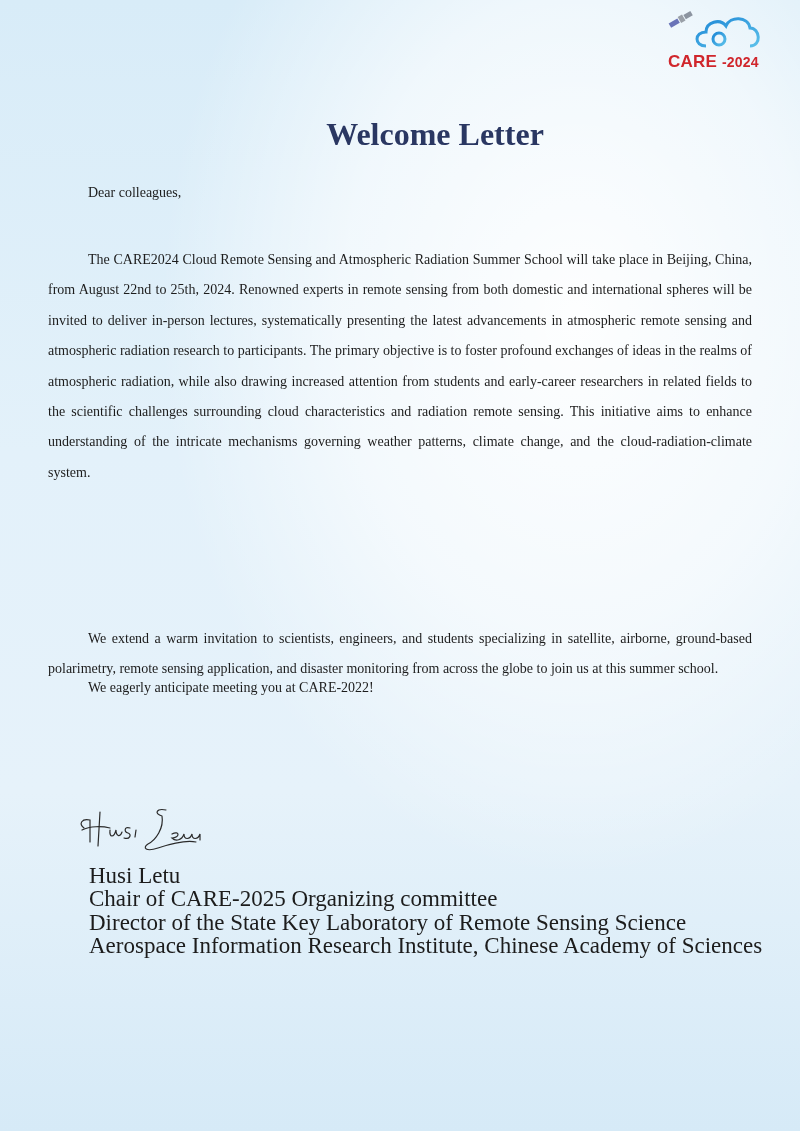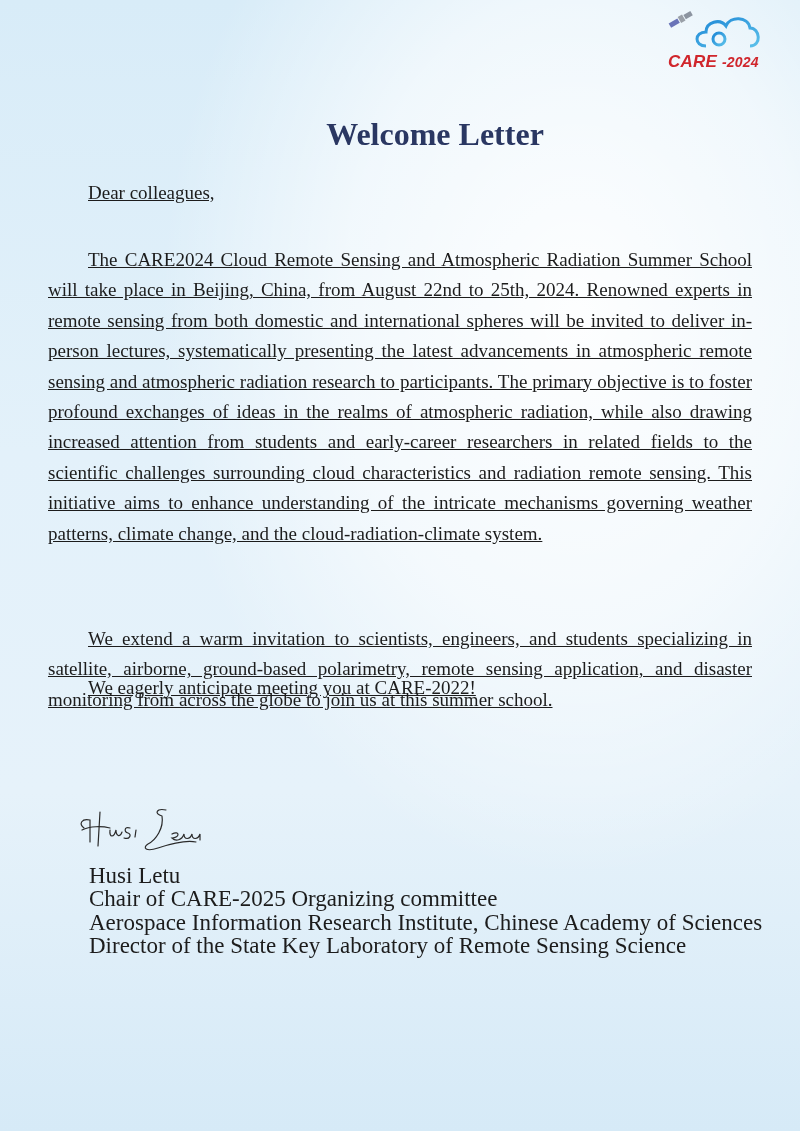--- a/index.html
+++ b/index.html
@@ -4,36 +4,36 @@
   <style>
     html, body { margin: 0; padding: 0; }
     body {
       width: 800px; height: 1131px; position: relative; overflow: hidden;
       background:
         radial-gradient(ellipse 520px 700px at 72% 28%, rgba(255,255,255,0.95) 0%, rgba(255,255,255,0.6) 45%, rgba(255,255,255,0) 80%),
         linear-gradient(180deg, #d8ecf8 0%, #e3f1fa 40%, #e6f2fa 70%, #d6eaf7 100%);
       font-family: "Liberation Serif", serif;
       color: #1c1c1c;
     }
-    .logo { position: absolute; left: 664px; top: 4px; width: 110px; height: 70px; font-style: italic; }
+    .logo { position: absolute; left: 664px; top: 4px; width: 110px; height: 70px; }
     .logo svg { position: absolute; left: 0; top: 0; }
     .logo-text {
       position: absolute; left: 4px; top: 48px;
       font-family: "Liberation Sans", sans-serif; font-weight: bold; color: #d0262c;
       font-size: 17px; white-space: nowrap; letter-spacing: 0.2px;
     }
     .logo-text .yr { font-size: 14px; }
     h1 {
       position: absolute; left: 0; width: 870px; top: 116px; margin: 0;
       text-align: center; font-family: "Liberation Serif", serif; font-weight: bold;
       font-size: 32px; color: #2a3762;
     }
     .p {
       position: absolute; left: 48px; width: 704px;
-      font-size: 19px; line-height: 30.4px; text-align: justify; margin: 0; text-decoration: underline;
+      font-size: 14px; line-height: 30.4px; text-align: justify; margin: 0;
     }
     .indent { text-indent: 40px; }
     .salutation { top: 178px; }
     .para1 { top: 245px; }
     .para2 { top: 582px; margin-top: 42px; }
     .closing { top: 673px; }
     .signature { position: absolute; left: 76px; top: 804px; width: 150px; height: 48px; }
     .sig-block { position: absolute; left: 89px; top: 864px; font-size: 23px; line-height: 23.3px; }
     .sig-line { white-space: nowrap; }
   </style>
@@ -79,15 +79,15 @@
     <path d="M54 24 C48 22 48 28 52 29 C56 30 54 36 48 34"></path>
     <path d="M60 26 L59 33"></path>
     <path d="M90 6 C80 4 78 10 86 12 M86 12 C88 24 80 36 72 40 C66 44 70 48 82 44 C94 40 110 36 120 38"></path>
     <path d="M96 30 C104 26 104 34 96 34 C100 38 106 36 108 30 C108 36 114 36 116 30 C116 36 122 36 124 30 L124 36"></path>
   </g>
 </svg>
 
 <div class="sig-block">
   <div class="sig-line">Husi Letu</div>
   <div class="sig-line">Chair of CARE-2025 Organizing committee</div>
+  <div class="sig-line">Director of the State Key Laboratory of Remote Sensing Science</div>
   <div class="sig-line">Aerospace Information Research Institute, Chinese Academy of Sciences</div>
-  <div class="sig-line">Director of the State Key Laboratory of Remote Sensing Science</div>
 </div>
 
 </body></html>

